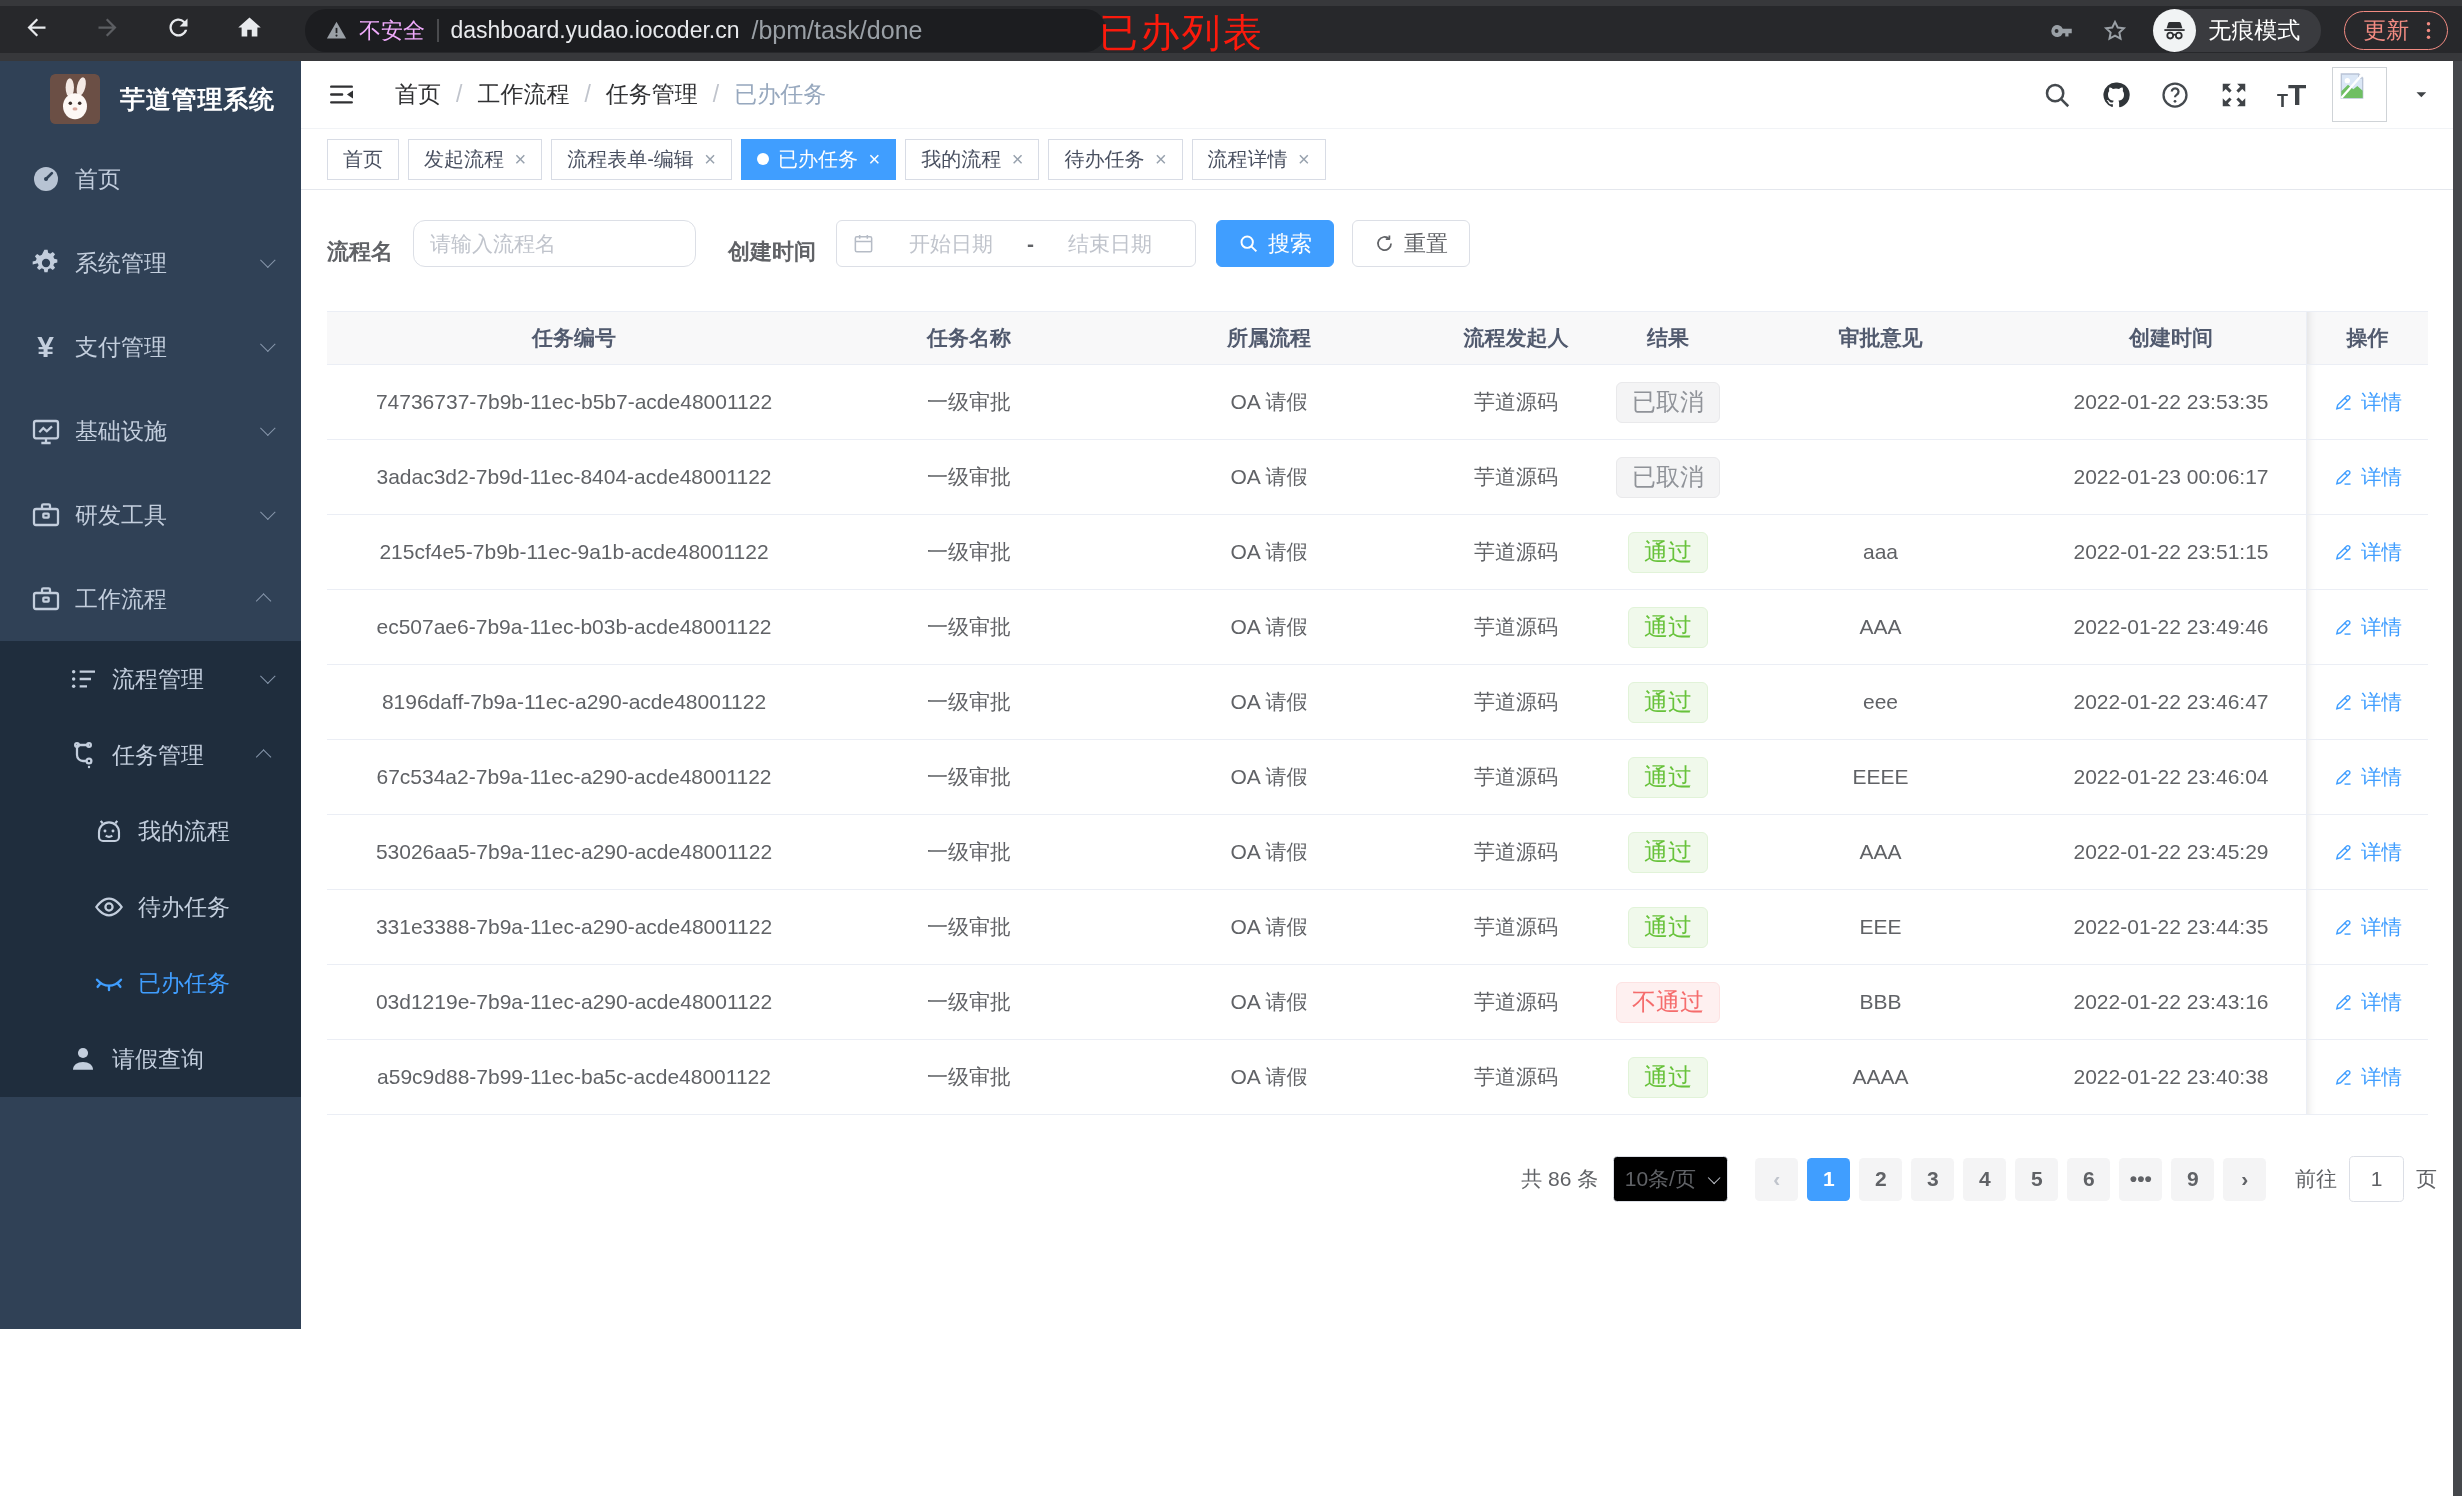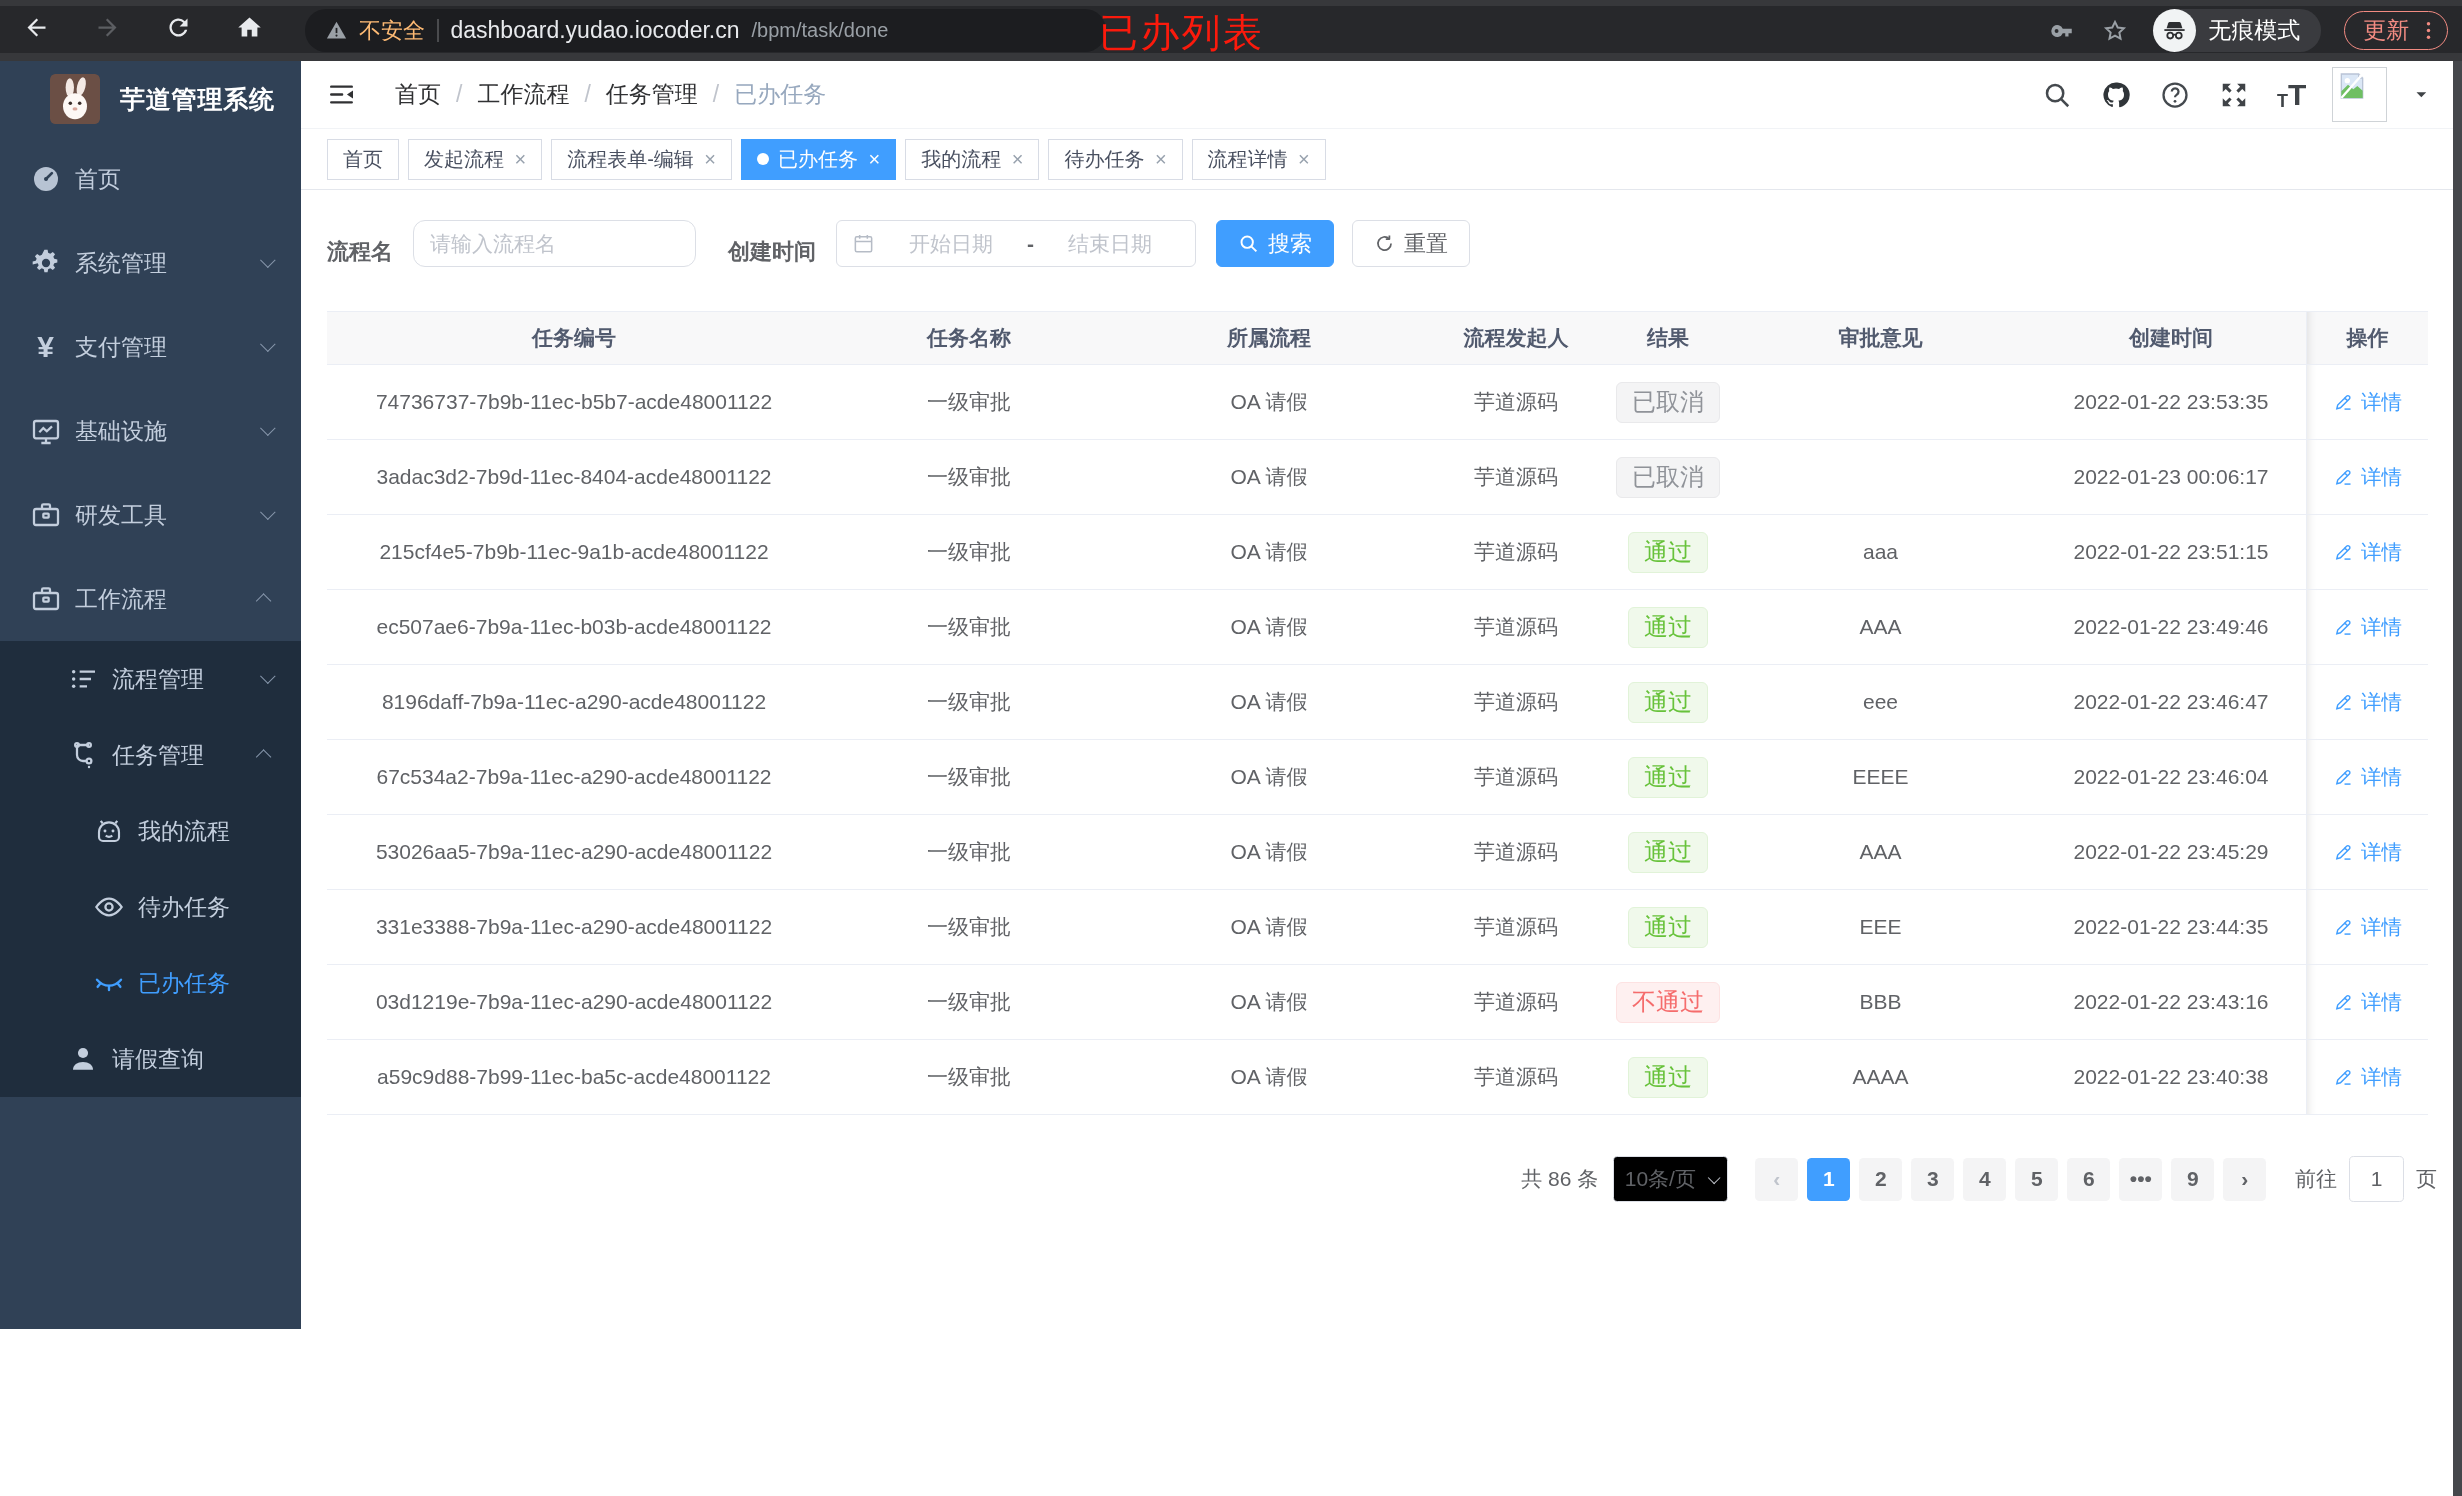--- a/index.html
+++ b/index.html
@@ -12,24 +12,24 @@
   svg{display:block}
   
   .chrome{position:absolute;left:0;top:0;width:2462px;height:61px;
     background:linear-gradient(#37383b 0 6px,#27282b 6px 53px,#37383b 53px 61px);z-index:5}
   .cnav{position:absolute;top:12px;left:21px;display:flex;gap:41px;align-items:center}
   .cbtn{width:30px;height:30px;display:flex;align-items:center;justify-content:center;cursor:pointer}
   .cbtn svg{width:27px;height:27px}
   .urlbar{position:absolute;left:305px;top:9px;width:801px;height:43px;border-radius:21px;
     background:#1c1d20;display:flex;align-items:center;padding:0 21px;gap:12px;cursor:text}
   .urlbar svg{width:21px;height:21px}
-  .sec{color:#fdba74;font-size:22px}
+  .sec{color:#f0abfc;font-size:22px}
   .udiv{width:1.5px;height:23px;background:#4a4b4e}
   .uhost{color:#e8eaed;font-size:23px}
-  .upath{color:#9aa0a6;font-size:20px}
+  .upath{color:#9aa0a6;font-size:25px}
   .overlay-title{position:absolute;left:1099px;top:12px;font-size:39px;line-height:1.1;
     font-weight:500;color:var(--overlay);z-index:9;letter-spacing:2.3px}
   .cright{position:absolute;right:13.7px;top:0;height:61px;display:flex;align-items:center;gap:23px}
   .cright .cbtn svg{width:26px;height:26px}
   .incog{height:43px;border-radius:21px;background:#3a3b3f;display:flex;align-items:center;
     padding-right:21px;gap:12px}
   .incirc{width:43px;height:43px;border-radius:50%;background:#f1f3f4;display:flex;
     align-items:center;justify-content:center}
   .incirc svg{width:27px;height:27px}
   .inlabel{color:#fff;font-size:23px}

